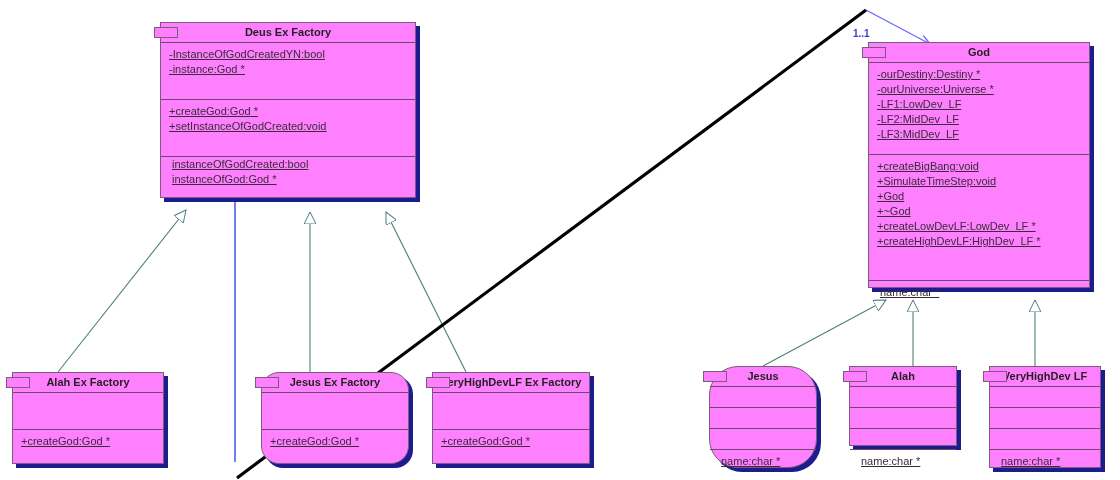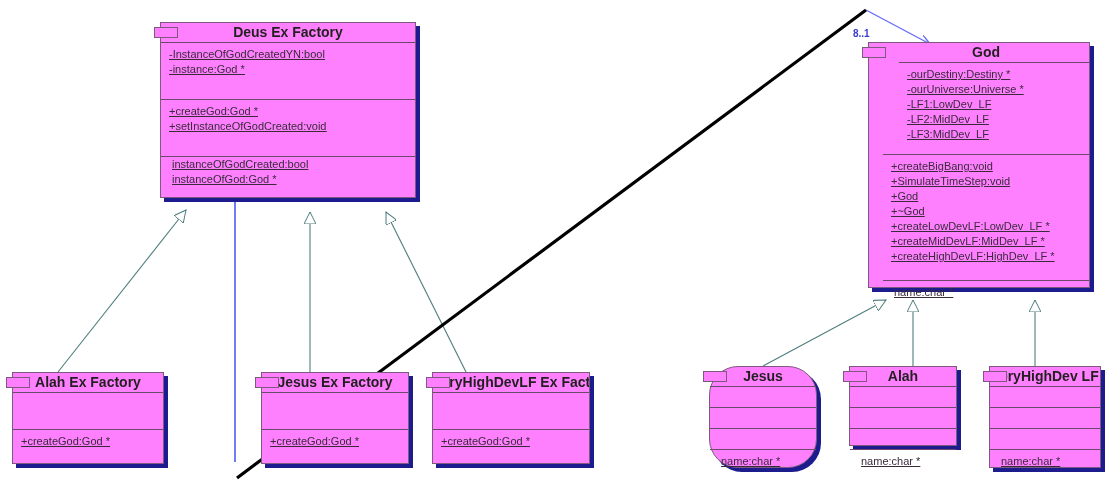--- a/index.html
+++ b/index.html
@@ -8,21 +8,21 @@
   #canvas{position:relative;width:1120px;height:480px;background:#fff;}
 
   svg.edges{position:absolute;left:0;top:0;width:1120px;height:480px;overflow:visible;}
 
   .uml{position:absolute;box-sizing:border-box;
        background:#FF80FF;border:1px solid #7d5a7d;
        box-shadow:4px 4px 0 0 #1c1c8e;}
   .uml .tab{position:absolute;left:-7px;top:4px;width:24px;height:11px;
             background:#FF80FF;border:1px solid #7d5a7d;box-sizing:border-box;}
   .uml .title{text-align:center;font-weight:bold;color:#231f20;
-              font-size:14px;line-height:19px;height:19px;white-space:nowrap;overflow:hidden;}
+              font-size:11px;line-height:19px;height:19px;white-space:nowrap;overflow:hidden;}
   .uml .comp{border-top:1px solid #6b4a6b;}
   .uml .row{font-size:11px;color:#3a2a3a;line-height:15px;
             padding:0 0 0 8px;white-space:nowrap;overflow:hidden;text-decoration:underline;}
   .uml .row.u span{text-decoration:underline;}
   .uml .row.ind{padding-left:11px;}
   .mult{position:absolute;font-size:10px;font-weight:bold;color:#3b3bd0;}
 </style>
 </head>
 <body>
 
@@ -64,70 +64,69 @@
 
     <g>
       <line x1="866" y1="10" x2="930" y2="44" stroke="#6a6aff" stroke-width="1.4" marker-end="url(#openarrow)"></line>
     </g>
 
     <g>
       <line x1="866" y1="10" x2="237" y2="478" stroke="#000000" stroke-width="3.2"></line>
     </g>
   </svg>
 
-  <div class="mult" style="left:853px;top:28px;">8..1</div>
+  <div class="mult" style="left:853px;top:28px;">1..1</div>
 
 <div class="uml" style="left: 160px; top: 22px; width: 256px; height: 176px;">
       <div class="tab"></div>
       <div class="title">Deus Ex Factory</div>
       <div class="comp" style="height: 52px; padding-top: 4px;">
         <div class="row u"><span>-InstanceOfGodCreatedYN:bool</span></div>
         <div class="row u"><span>-instance:God *</span></div>
       </div>
       <div class="comp" style="height: 52px; padding-top: 4px;">
         <div class="row"><span>+createGod:God *</span></div>
         <div class="row u"><span>+setInstanceOfGodCreated:void</span></div>
       </div>
       <div class="comp" style="height: 52px; ">
         <div class="row ind"><span>instanceOfGodCreated:bool</span></div>
         <div class="row ind"><span>instanceOfGod:God *</span></div>
       </div>
     </div>
-    <div class="uml" style="left: 868px; top: 42px; width: 222px; height: 246px; padding-left: 14px;">
+    <div class="uml" style="left: 868px; top: 42px; width: 222px; height: 246px;">
       <div class="tab"></div>
       <div class="title">God</div>
-      <div class="comp" style="height: 87px; padding-top: 4px; margin-left: 16px;">
+      <div class="comp" style="height: 87px; padding-top: 4px;">
         <div class="row"><span>-ourDestiny:Destiny *</span></div>
         <div class="row"><span>-ourUniverse:Universe *</span></div>
         <div class="row"><span>-LF1:LowDev_LF</span></div>
         <div class="row"><span>-LF2:MidDev_LF</span></div>
         <div class="row"><span>-LF3:MidDev_LF</span></div>
       </div>
       <div class="comp" style="height: 121px; padding-top: 4px;">
         <div class="row"><span>+createBigBang:void</span></div>
         <div class="row"><span>+SimulateTimeStep:void</span></div>
         <div class="row"><span>+God</span></div>
         <div class="row"><span>+~God</span></div>
         <div class="row"><span>+createLowDevLF:LowDev_LF *</span></div>
-        <div class="row"><span>+createMidDevLF:MidDev_LF *</span></div>
         <div class="row"><span>+createHighDevLF:HighDev_LF *</span></div>
       </div>
       <div class="comp" style="height: 17px; padding-top: 4px;">
         <div class="row ind"><span>name:char *</span></div>
       </div>
     </div>
     <div class="uml" style="left: 12px; top: 372px; width: 152px; height: 92px;">
       <div class="tab"></div>
       <div class="title">Alah Ex Factory</div>
       <div class="comp" style="height: 36px; padding-top: 0px;"></div>
       <div class="comp" style="height: 36px; padding-top: 4px;">
         <div class="row"><span>+createGod:God *</span></div>
       </div>
     </div>
-    <div class="uml" style="left: 261px; top: 372px; width: 148px; height: 92px;">
+    <div class="uml" style="left: 261px; top: 372px; width: 148px; height: 92px; border-radius: 18px;">
       <div class="tab"></div>
       <div class="title">Jesus Ex Factory</div>
       <div class="comp" style="height: 36px; padding-top: 0px;"></div>
       <div class="comp" style="height: 36px; padding-top: 4px;">
         <div class="row"><span>+createGod:God *</span></div>
       </div>
     </div>
     <div class="uml" style="left: 432px; top: 372px; width: 158px; height: 92px;">
       <div class="tab"></div>
       <div class="title">VeryHighDevLF Ex Factory</div>

